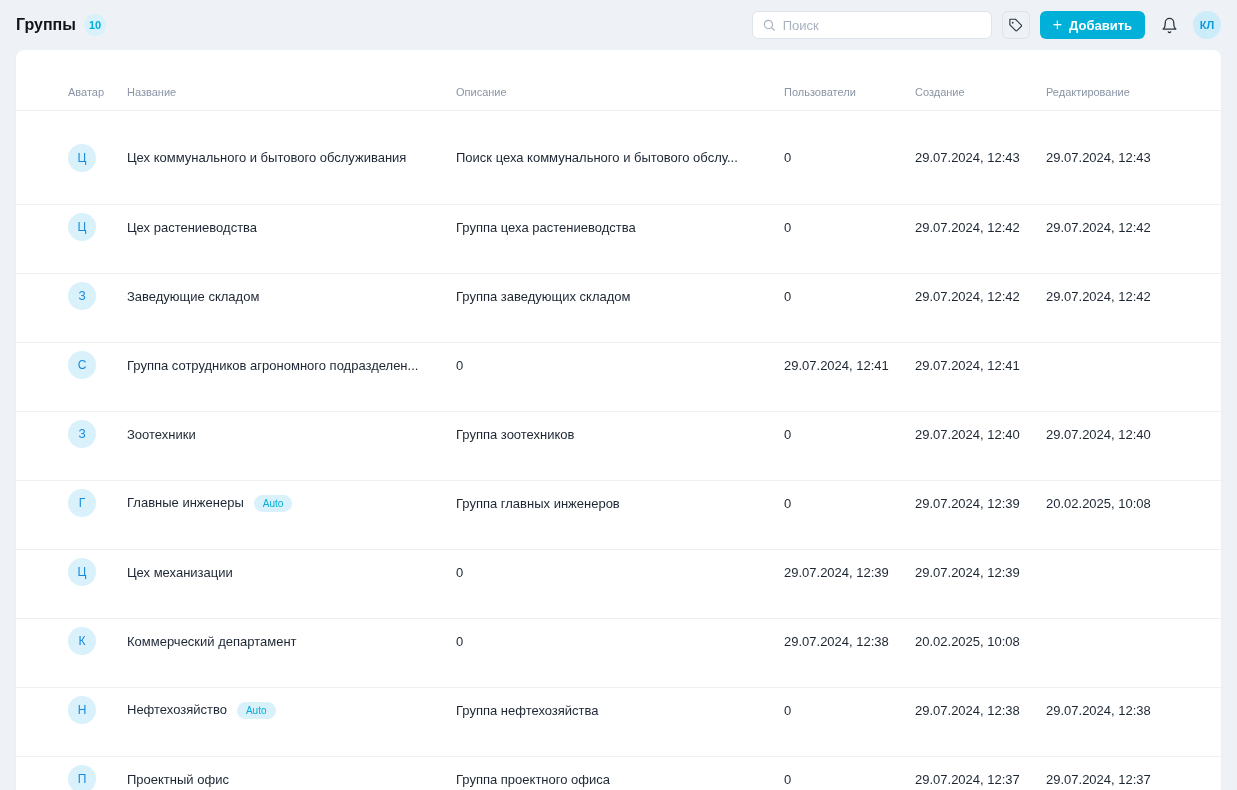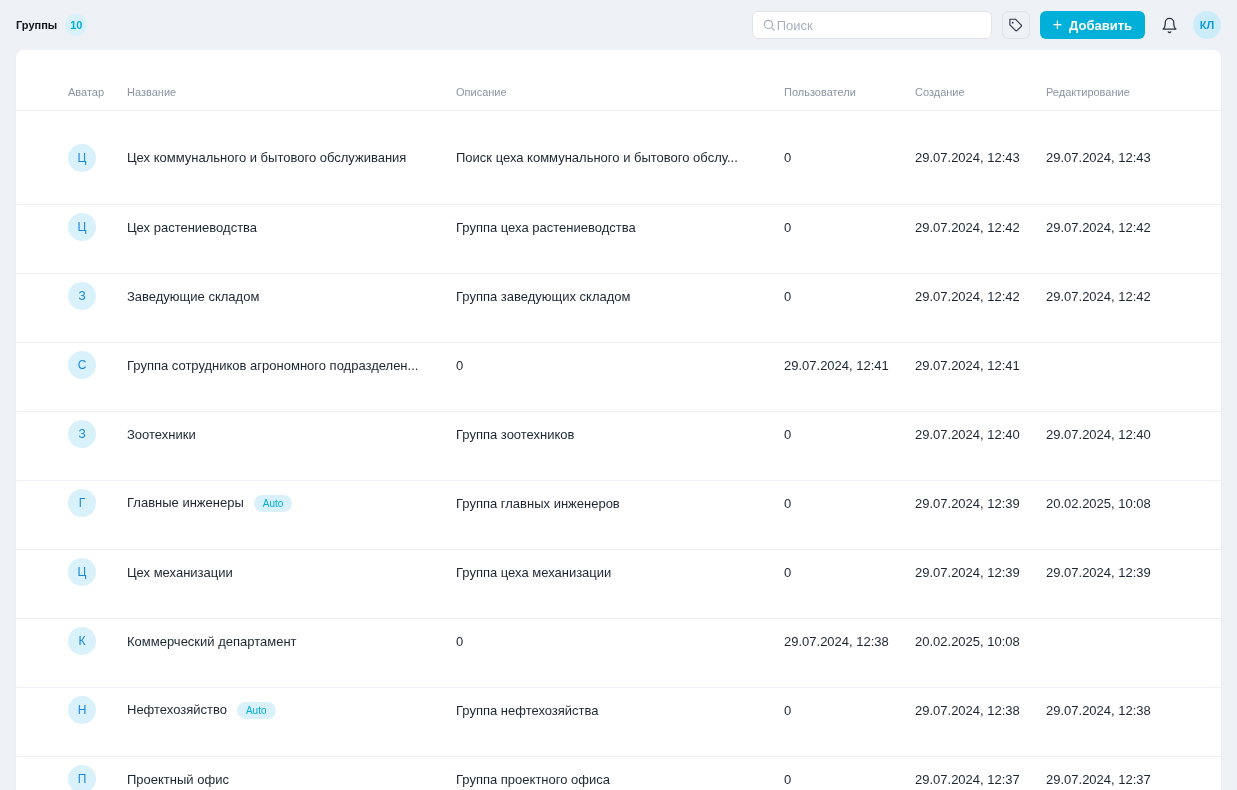--- a/index.html
+++ b/index.html
@@ -12,21 +12,21 @@
   }
 
   
   .topbar {
     height:50px;
     display:flex;
     align-items:center;
     padding:0 16px;
   }
   .page-title {
-    font-size:11px;
+    font-size:16px;
     font-weight:700;
     color:#10151c;
   }
   .count-badge {
     margin-left:8px;
     min-width:22px;
     height:22px;
     padding:0 5px;
     border-radius:11px;
     background:#d9f1fb;
@@ -45,21 +45,21 @@
   }
   .search-box {
     width:240px;
     height:28px;
     background:#fff;
     border:1px solid #dfe3ea;
     border-radius:6px;
     display:flex;
     align-items:center;
     padding:0 9px;
-    gap:1px;
+    gap:7px;
   }
   .search-box svg { flex:0 0 auto; }
   .search-box input {
     border:none;
     outline:none;
     width:100%;
     font-family:"Liberation Sans", sans-serif;
     font-size:13px;
     color:#1d2733;
     background:transparent;
@@ -288,21 +288,20 @@
       <div class="cell">20.02.2025, 10:08</div>
     </div>
 
     <div class="trow">
       <div class="cell cell-avatar">
           <span class="row-avatar">Ц</span>
         </div>
       <div class="cell cell-name">
           <span>Цех механизации</span>
         </div>
-      <div class="cell cell-desc">Группа цеха механизации</div>
       <div class="cell">0</div>
       <div class="cell">29.07.2024, 12:39</div>
       <div class="cell">29.07.2024, 12:39</div>
     </div>
 
     <div class="trow">
       <div class="cell cell-avatar">
           <span class="row-avatar">К</span>
         </div>
       <div class="cell cell-name">

